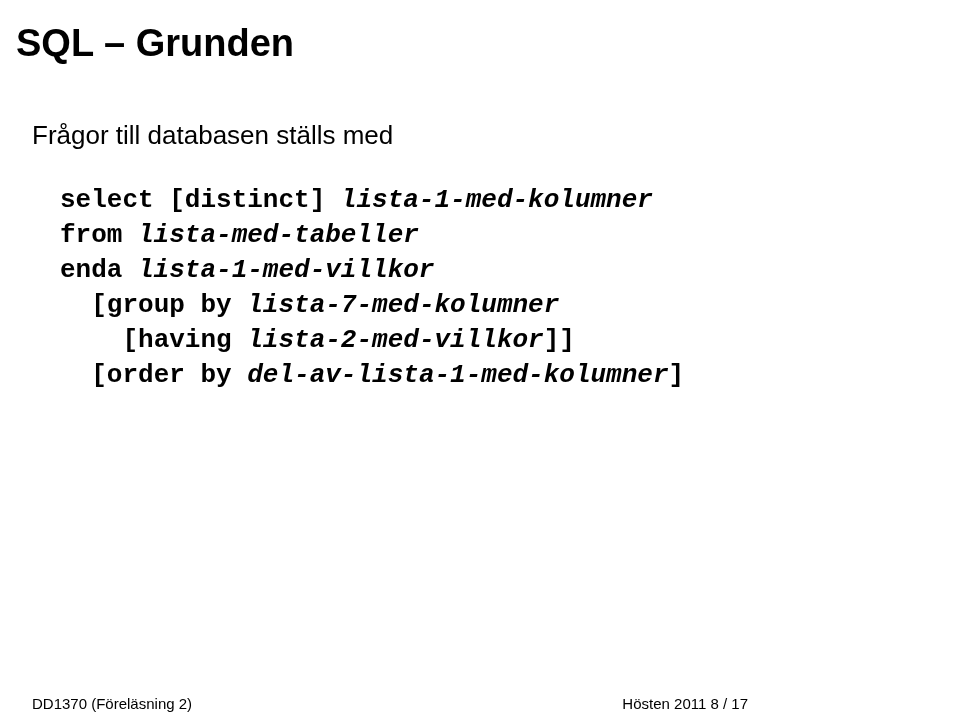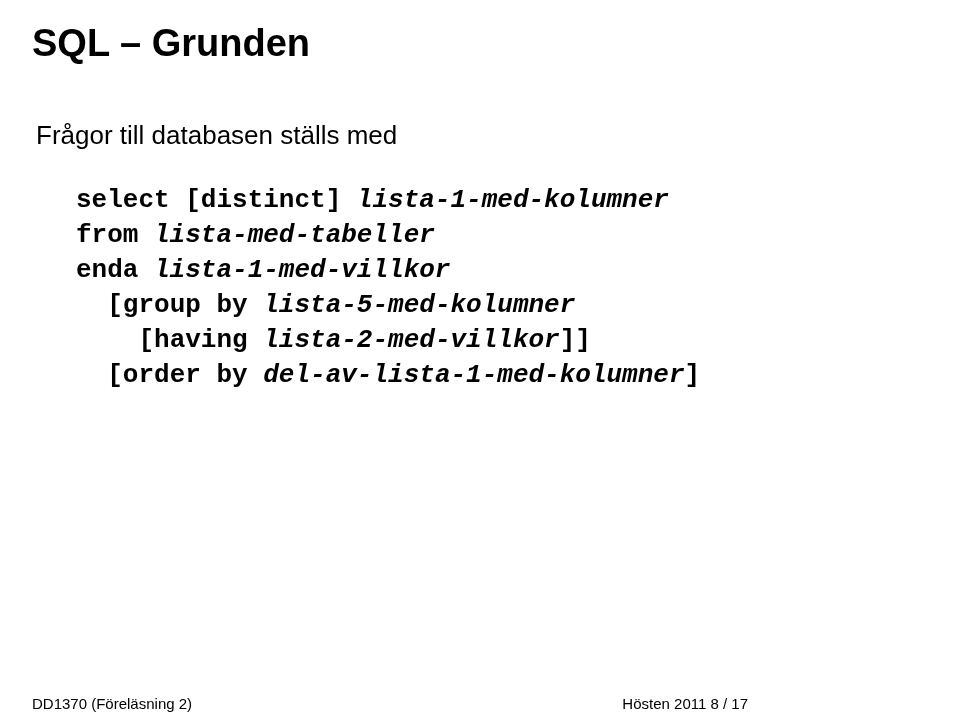--- a/index.html
+++ b/index.html
@@ -10,31 +10,31 @@
     background: #ffffff;
     font-family: "Helvetica Neue", Helvetica, Arial, sans-serif;
     color: #000;
     position: relative;
     overflow: hidden;
   }
   .slide {
     width: 780px;
     height: 722px;
     box-sizing: border-box;
-    padding: 22px 32px 0 32px;
+    padding: 22px 32px 0 16px;
     position: relative;
   }
   .title {
     font-size: 38px;
     font-weight: 700;
     margin: 0 0 54px 0;
   }
   .lead {
     font-size: 26px;
-    margin: 0 0 30px 4px;
+    margin: 0 0 30px 16px;
     line-height: 1.3;
   }
   .code-block {
     font-family: "Courier New", Courier, monospace;
     font-size: 26px;
     font-weight: bold;
     line-height: 1.35;
     margin: 0 0 40px 44px;
     white-space: pre;
   }
@@ -60,21 +60,21 @@
 <body>
 
 <div class="slide">
   <h1 class="title">SQL – Grunden</h1>
 
   <p class="lead">Frågor till databasen ställs med</p>
 
   <div class="code-block"><span class="kw">select [distinct] </span><span class="it">lista-1-med-kolumner</span>
 <span class="kw">from </span><span class="it">lista-med-tabeller</span>
 <span class="kw">enda </span><span class="it">lista-1-med-villkor</span>
-  <span class="kw">[group by </span><span class="it">lista-5-med-kolumner</span>
+  <span class="kw">[group by </span><span class="it">lista-7-med-kolumner</span>
     <span class="kw">[having </span><span class="it">lista-2-med-villkor</span><span class="kw">]]</span>
   <span class="kw">[order by </span><span class="it">del-av-lista-1-med-kolumner</span><span class="kw">]</span></div>
 
 
   <div class="footer">
     <span>DD1370 (Föreläsning 2)</span>
     <span>Hösten 2011    8 / 17</span>
   </div>
 </div>
 

